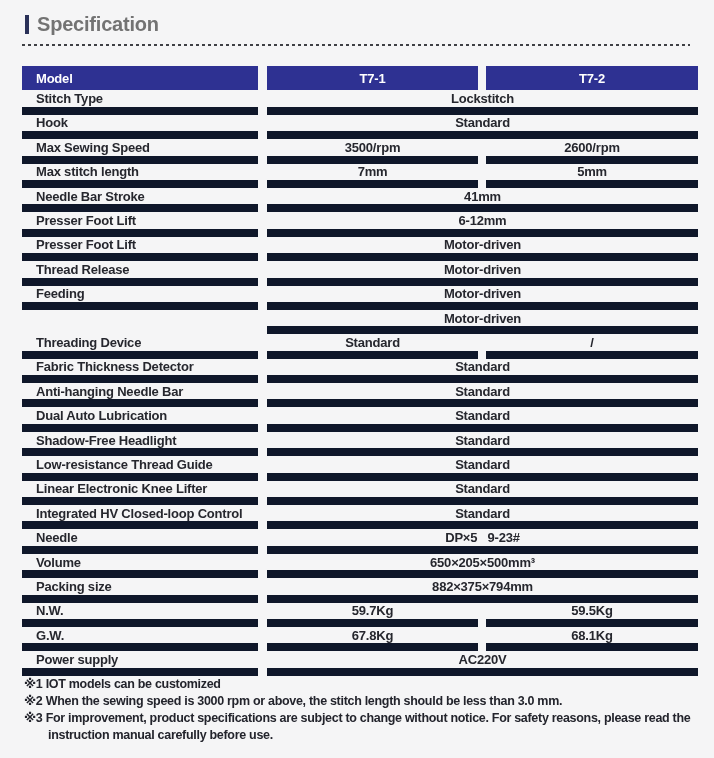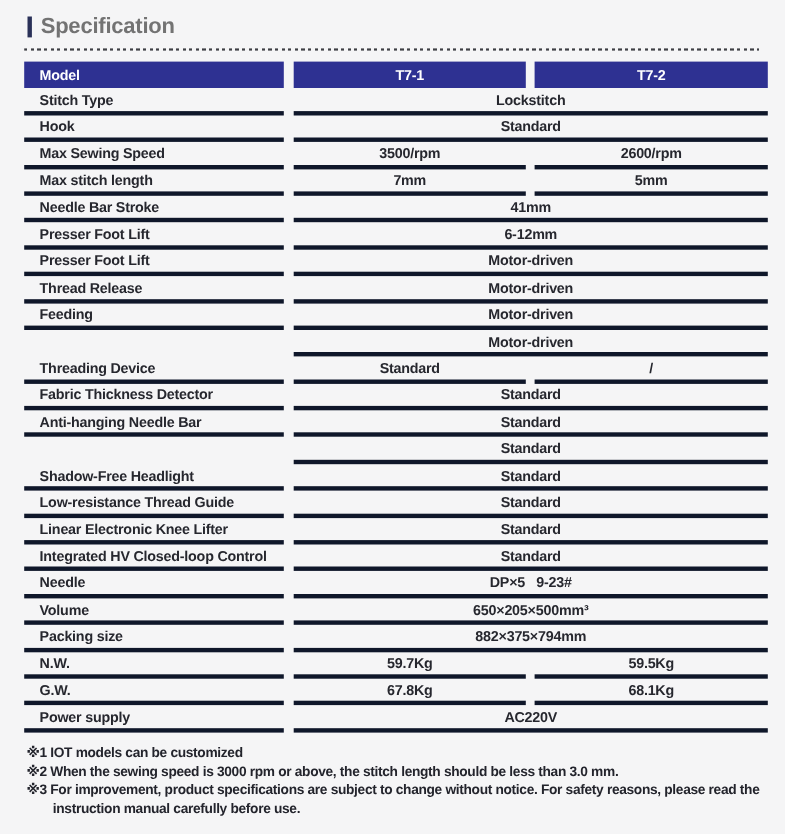--- a/index.html
+++ b/index.html
@@ -37,35 +37,35 @@
     color: #737373;
     letter-spacing: -0.2px;
   }
   .dashed {
     margin-top: 9px;
     height: 2px;
     width: 668px;
     background: repeating-linear-gradient(90deg, #3f4045 0 3px, transparent 3px 6px);
   }
   .spec-table {
-    margin-top: 10px;
+    margin-top: 20px;
   }
   .row {
     display: grid;
     grid-template-columns: 236px 9px 211px 8px 212px;
     height: 24.4px;
   }
   .cell {
     display: flex;
     align-items: center;
     font-size: 13px;
     font-weight: bold;
     color: #26272e;
     letter-spacing: -0.2px;
-    border-bottom: 4px solid #0f172a;
+    border-bottom: 8px solid #0f172a;
     box-sizing: border-box;
     white-space: nowrap;
     overflow: hidden;
   }
   .cell.label {
     padding-left: 14px;
     justify-content: flex-start;
   }
   .cell.value {
     justify-content: center;
@@ -75,21 +75,20 @@
   }
   .gapcell {
     border: none;
   }
   .row.header .cell {
     background: #2e3192;
     color: #ffffff;
     border-bottom: none;
   }
   .notes {
-    margin-top: 10px;
     margin-left: 2px;
     font-size: 12.5px;
     font-weight: bold;
     color: #23242c;
     letter-spacing: -0.3px;
   }
   .note {
     line-height: 17px;
   }
   .note.hang {
@@ -196,20 +195,21 @@
       <div class="cell value spanv">Standard</div>
     </div>
 
     <div class="row">
       <div class="cell label">Anti-hanging Needle Bar</div>
       <div class="gapcell"></div>
       <div class="cell value spanv">Standard</div>
     </div>
 
     <div class="row">
+      <div class="cell label">Dual Auto Lubrication</div>
       <div class="gapcell"></div>
       <div class="cell value spanv">Standard</div>
     </div>
 
     <div class="row">
       <div class="cell label">Shadow-Free Headlight</div>
       <div class="gapcell"></div>
       <div class="cell value spanv">Standard</div>
     </div>
 

